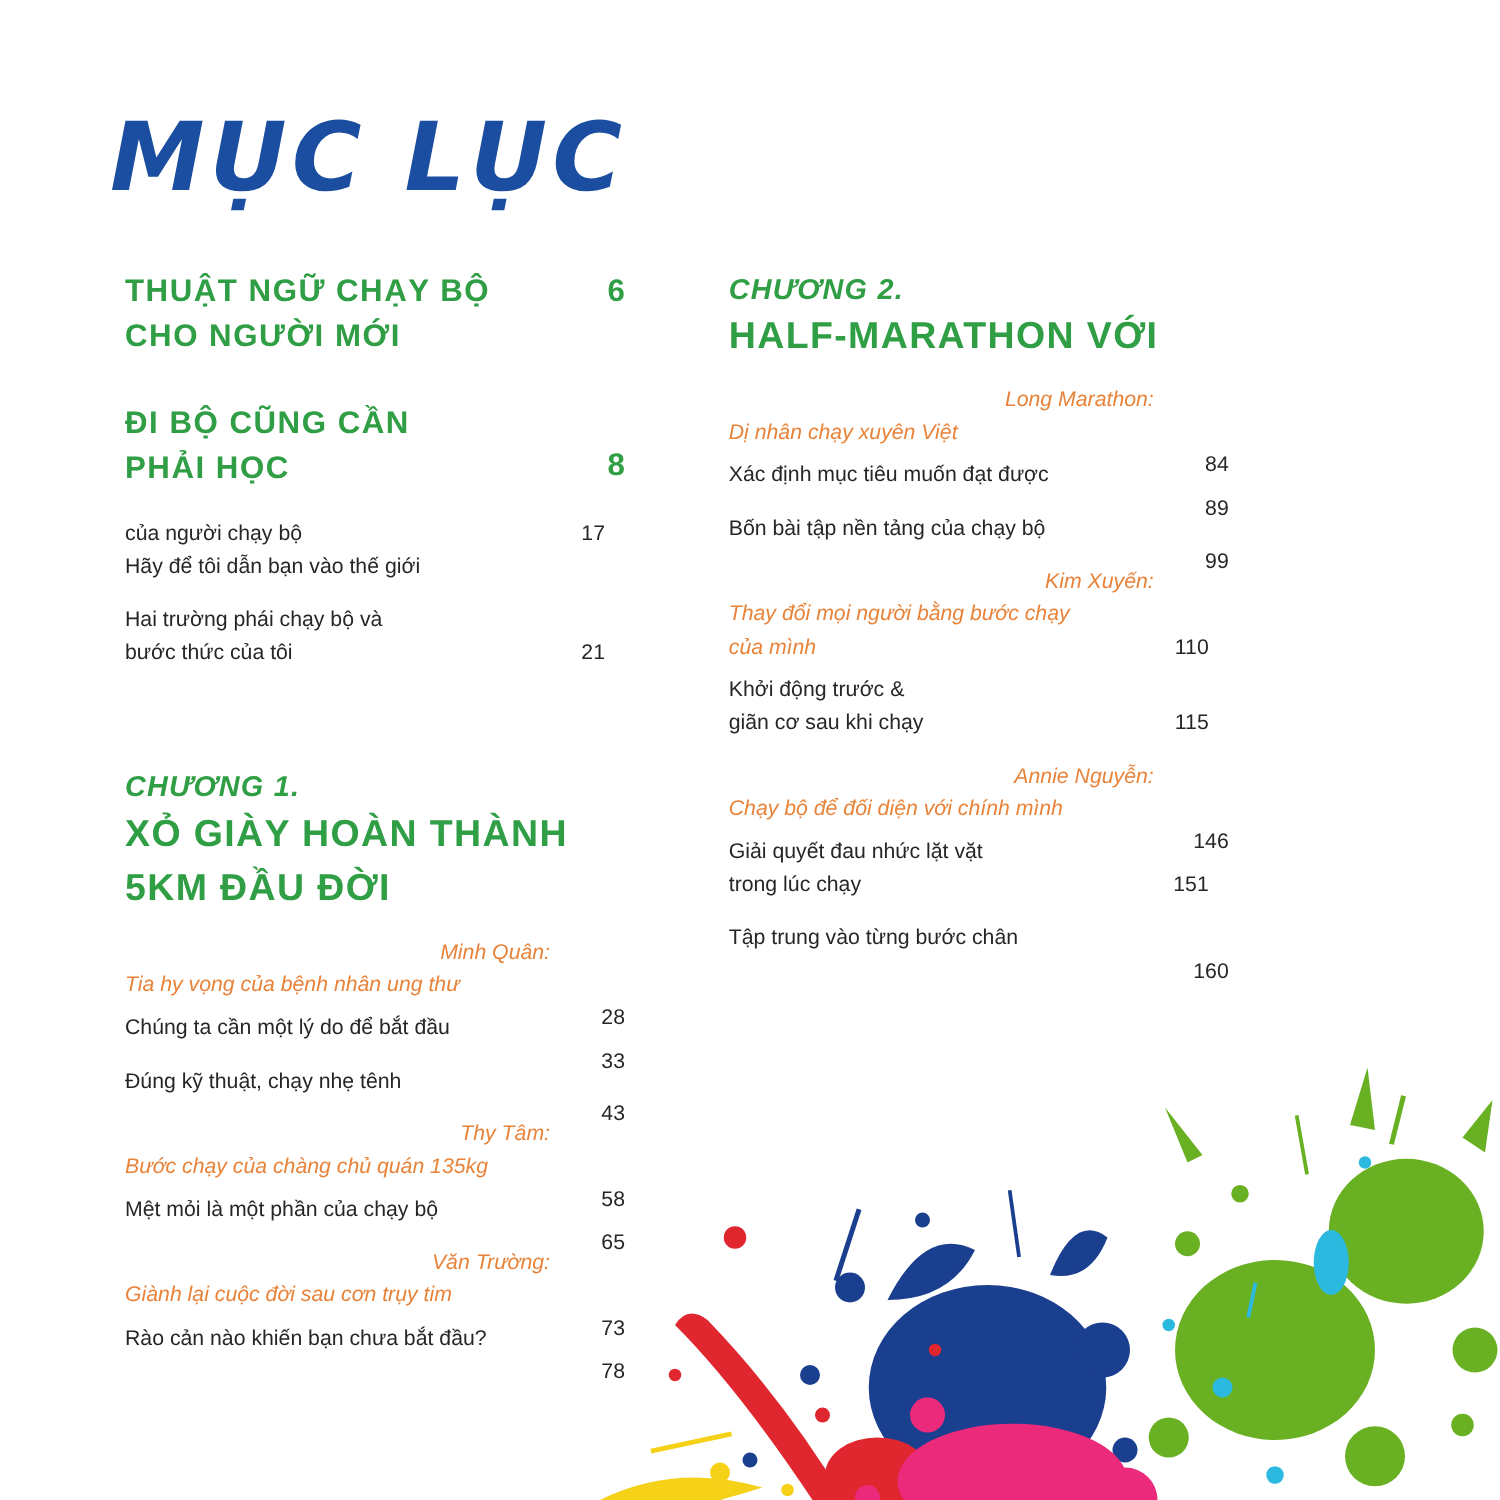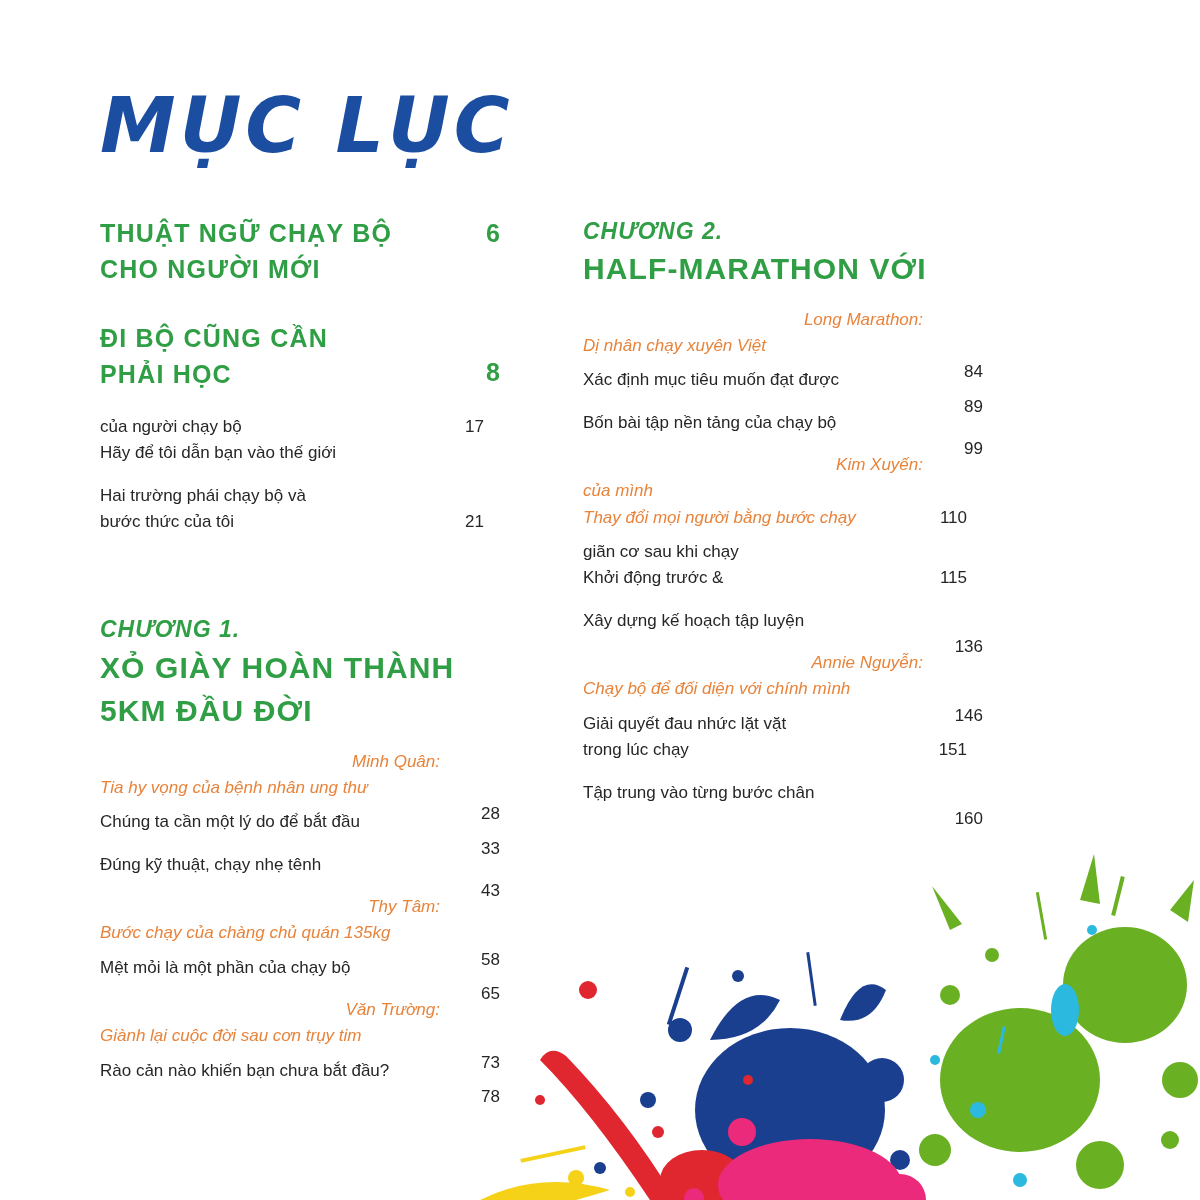--- a/index.html
+++ b/index.html
@@ -17,21 +17,21 @@
   .page {
     position: relative;
     width: 1200px;
     height: 1200px;
     overflow: hidden;
   }
 
   
   .toc-title {
     position: absolute;
-    left: 100px;
+    left: 88px;
     top: 88px;
     font-size: 76px;
     font-weight: bold;
     font-style: italic;
     letter-spacing: 4px;
     color: #1b4ea0;
     font-family: "DejaVu Sans", sans-serif;
     line-height: 1;
   }
 
@@ -231,35 +231,31 @@
       <span class="pg">89</span>
     </div>
 
     <div class="entry">
       <span class="txt">Bốn bài tập nền tảng của chạy bộ</span>
       <span class="pg">99</span>
     </div>
 
     <div class="entry person two-line">
       <span class="person-name">Kim Xuyến:</span>
+      <span class="txt">Thay đổi mọi người bằng bước chạy</span>
       <span class="txt">của mình</span>
-      <span class="txt">Thay đổi mọi người bằng bước chạy</span>
       <span class="pg">110</span>
     </div>
 
     <div class="entry two-line">
+      <span class="txt">Khởi động trước &amp;</span>
       <span class="txt">giãn cơ sau khi chạy</span>
-      <span class="txt">Khởi động trước &amp;</span>
       <span class="pg">115</span>
     </div>
 
-    <div class="entry">
-      <span class="txt">Xây dựng kế hoạch tập luyện</span>
-      <span class="pg">136</span>
-    </div>
 
     <div class="entry person">
       <span class="person-name">Annie Nguyễn:</span>
       <span class="txt">Chạy bộ để đối diện với chính mình</span>
       <span class="pg">146</span>
     </div>
 
     <div class="entry two-line">
       <span class="txt">Giải quyết đau nhức lặt vặt</span>
       <span class="txt">trong lúc chạy</span>

